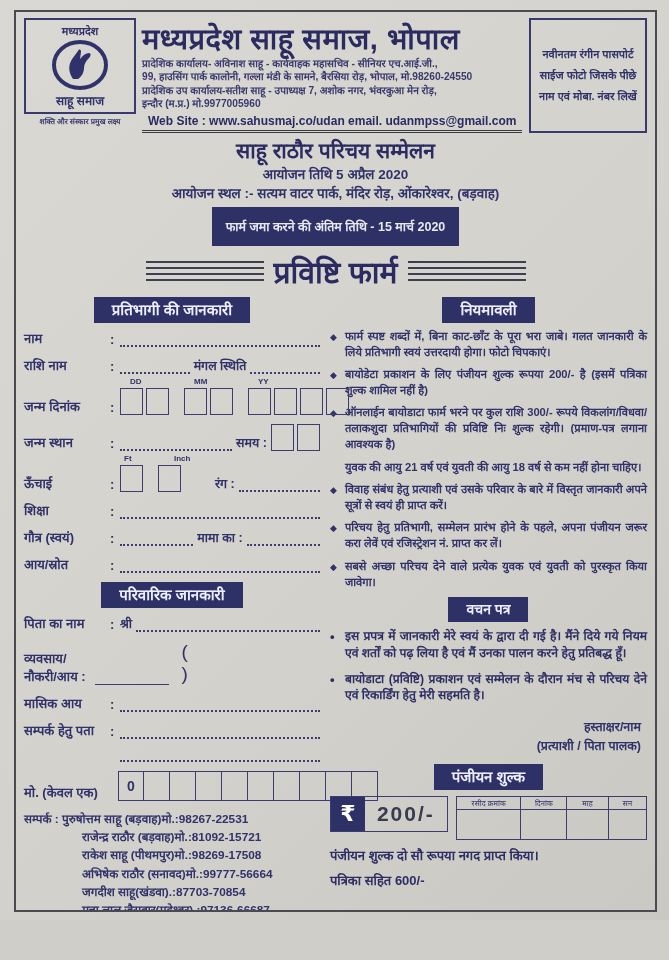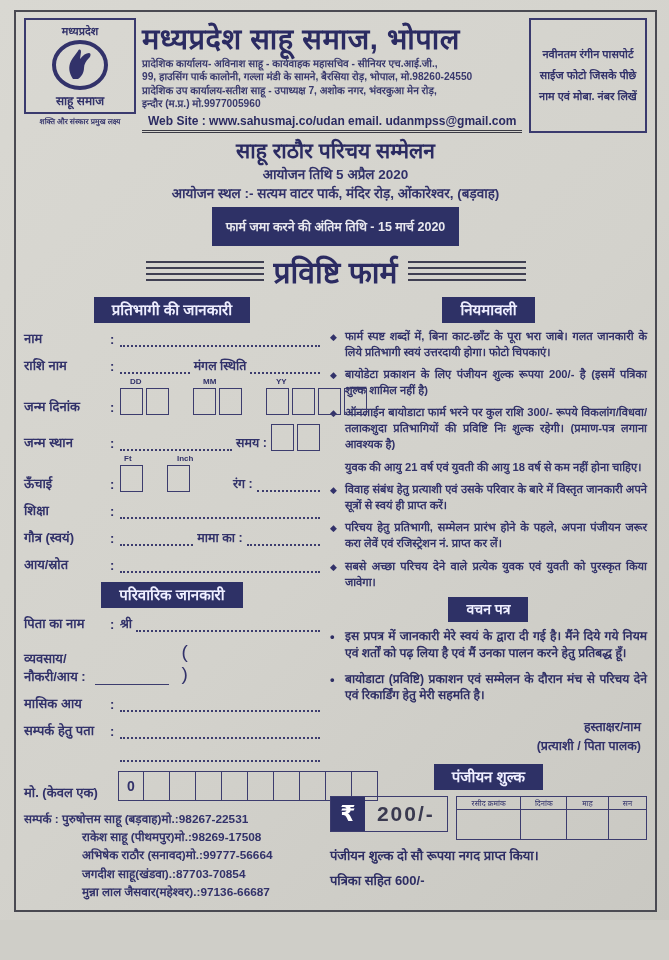--- a/index.html
+++ b/index.html
@@ -63,21 +63,21 @@
   .col-right { flex: 1; }
   
   .frow { display: flex; align-items: flex-end; margin-bottom: 9px; font-size: 13px; font-weight: bold; color: #32326a; }
   .flabel { width: 86px; flex: 0 0 86px; }
   .fcolon { width: 10px; flex: 0 0 10px; }
   .dotted { flex: 1; border-bottom: 2px dotted #3c3c6e; height: 14px; }
   .inline-txt { padding: 0 4px; font-size: 12.5px; white-space: nowrap; }
   .boxrow { display: flex; gap: 3px; align-items: flex-end; }
   .cell { width: 23px; height: 27px; border: 1.5px solid #3c3c6e; background: transparent;
           display:flex; align-items:center; justify-content:center; font-size:14px; }
-  .boxgroup { display: flex; gap: 3px; margin-right: 21px; position: relative; }
+  .boxgroup { display: flex; gap: 3px; margin-right: 12px; position: relative; }
   .boxgroup .glabel { position: absolute; top: -11px; left: 10px; font-size: 8px; font-weight: bold; }
   .solid-line { width: 110px; border-bottom: 1.5px solid #3c3c6e; height: 14px; }
   .parens { font-size: 19px; font-weight: normal; letter-spacing: 62px; margin-left: 12px; }
   .contacts { font-size: 11.8px; font-weight: bold; line-height: 1.55; color: #32326a; margin-top: 2px; }
   .contacts .c-ind { padding-left: 58px; }
   
   .rules { font-size: 11.2px; font-weight: bold; line-height: 1.42; color: #32326a; }
   .rule { display: flex; gap: 7px; margin-bottom: 6.5px; text-align: justify; }
   .rule .bullet { flex: 0 0 8px; font-size: 9px; padding-top: 2px; }
   
@@ -194,21 +194,21 @@
 
         <div class="frow" style="margin-top:14px">
           <span class="flabel">ऊँचाई</span>
             <span class="fcolon">:</span>
           <span class="boxrow">
             <span class="boxgroup">
               <span class="glabel" style="left:4px">Ft</span>
               <span class="cell"></span>
             </span>
             <span class="boxgroup">
-              <span class="glabel" style="left:10px">Inch</span>
+              <span class="glabel" style="left:16px">Inch</span>
               <span class="cell"></span>
             </span>
           </span>
           <span class="inline-txt" style="margin-left:18px">रंग :</span>
           <span class="dotted"></span>
         </div>
 
         <div class="frow">
           <span class="flabel">शिक्षा</span>
             <span class="fcolon">:</span>
@@ -272,20 +272,21 @@
             <span class="cell" style="width:26px;height:30px;border-left:none"></span>
             <span class="cell" style="width:26px;height:30px;border-left:none"></span>
             <span class="cell" style="width:26px;height:30px;border-left:none"></span>
             <span class="cell" style="width:26px;height:30px;border-left:none"></span>
             <span class="cell" style="width:26px;height:30px;border-left:none"></span>
           </span>
         </div>
 
         <div class="contacts">
           <div><span>सम्पर्क : </span><span>पुरुषोत्तम साहू (बड़वाह)मो.:98267-22531</span></div>
+          <div class="c-ind">राजेन्द्र राठौर (बड़वाह)मो.:81092-15721</div>
           <div class="c-ind">राकेश साहू (पीथमपुर)मो.:98269-17508</div>
           <div class="c-ind">अभिषेक राठौर (सनावद)मो.:99777-56664</div>
           <div class="c-ind">जगदीश साहू(खंडवा).:87703-70854</div>
           <div class="c-ind">मुन्ना लाल जैसवार(महेश्वर).:97136-66687</div>
         </div>
       </div>
 
       <div class="col-right">
         <div class="banner-wrap"><span class="banner">नियमावली</span></div>
 

